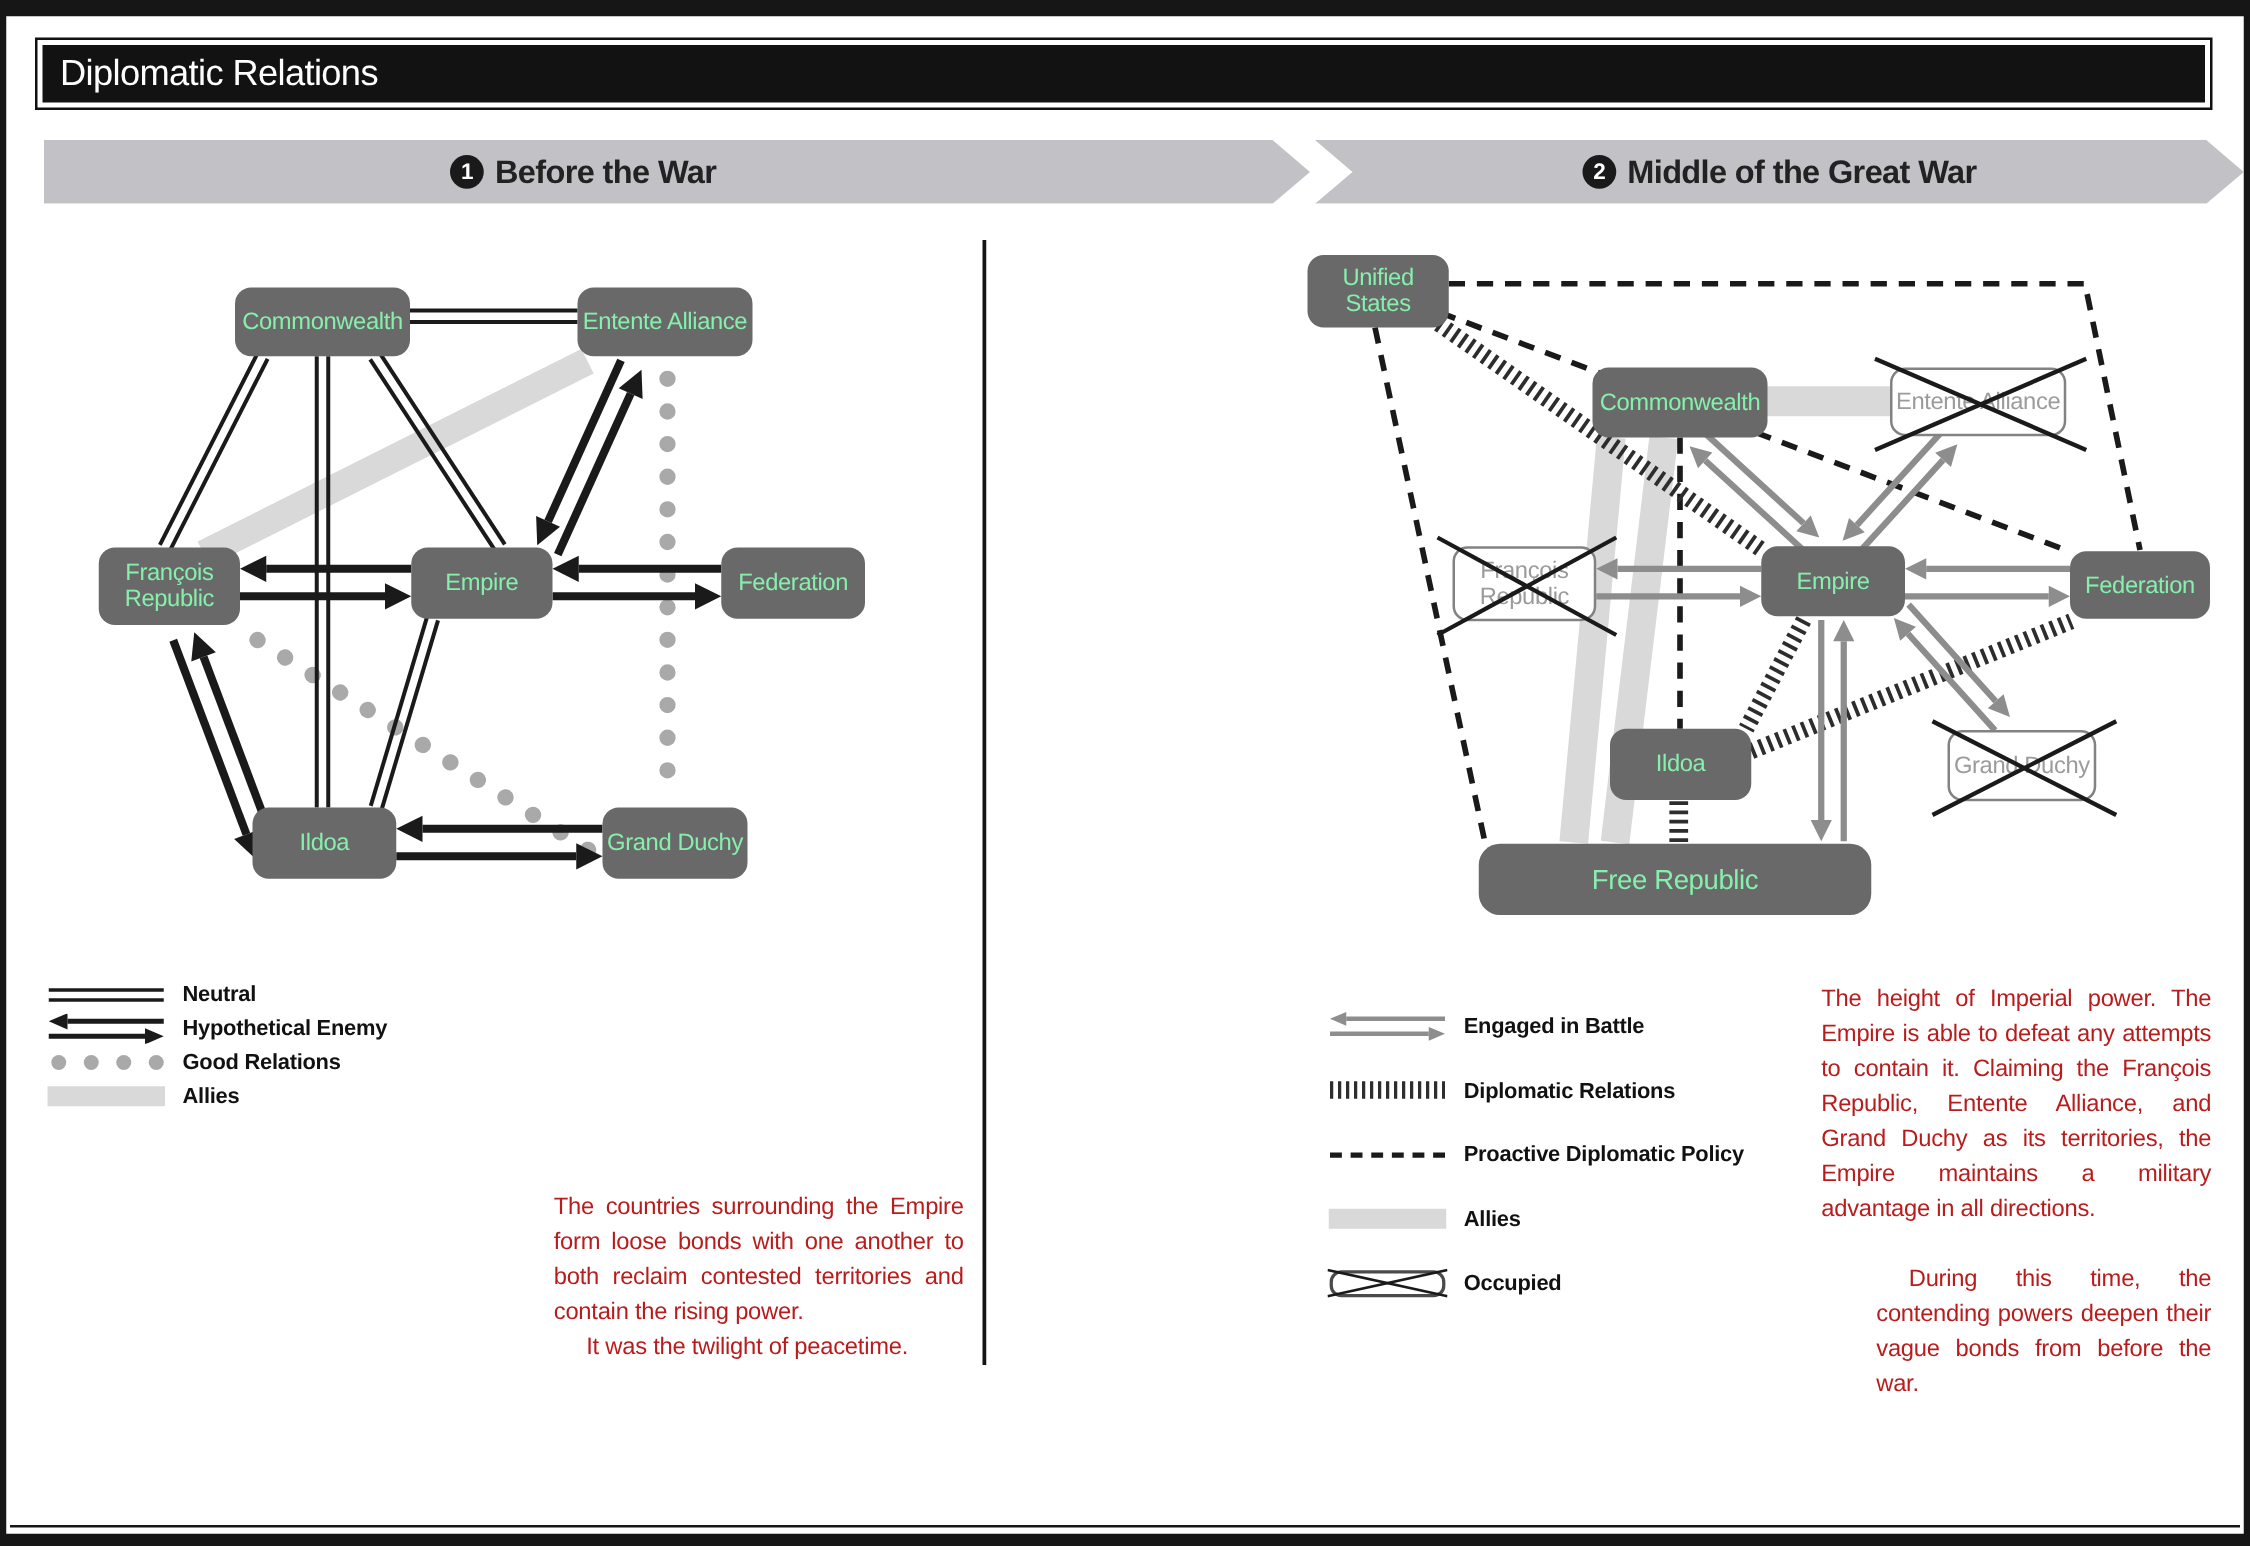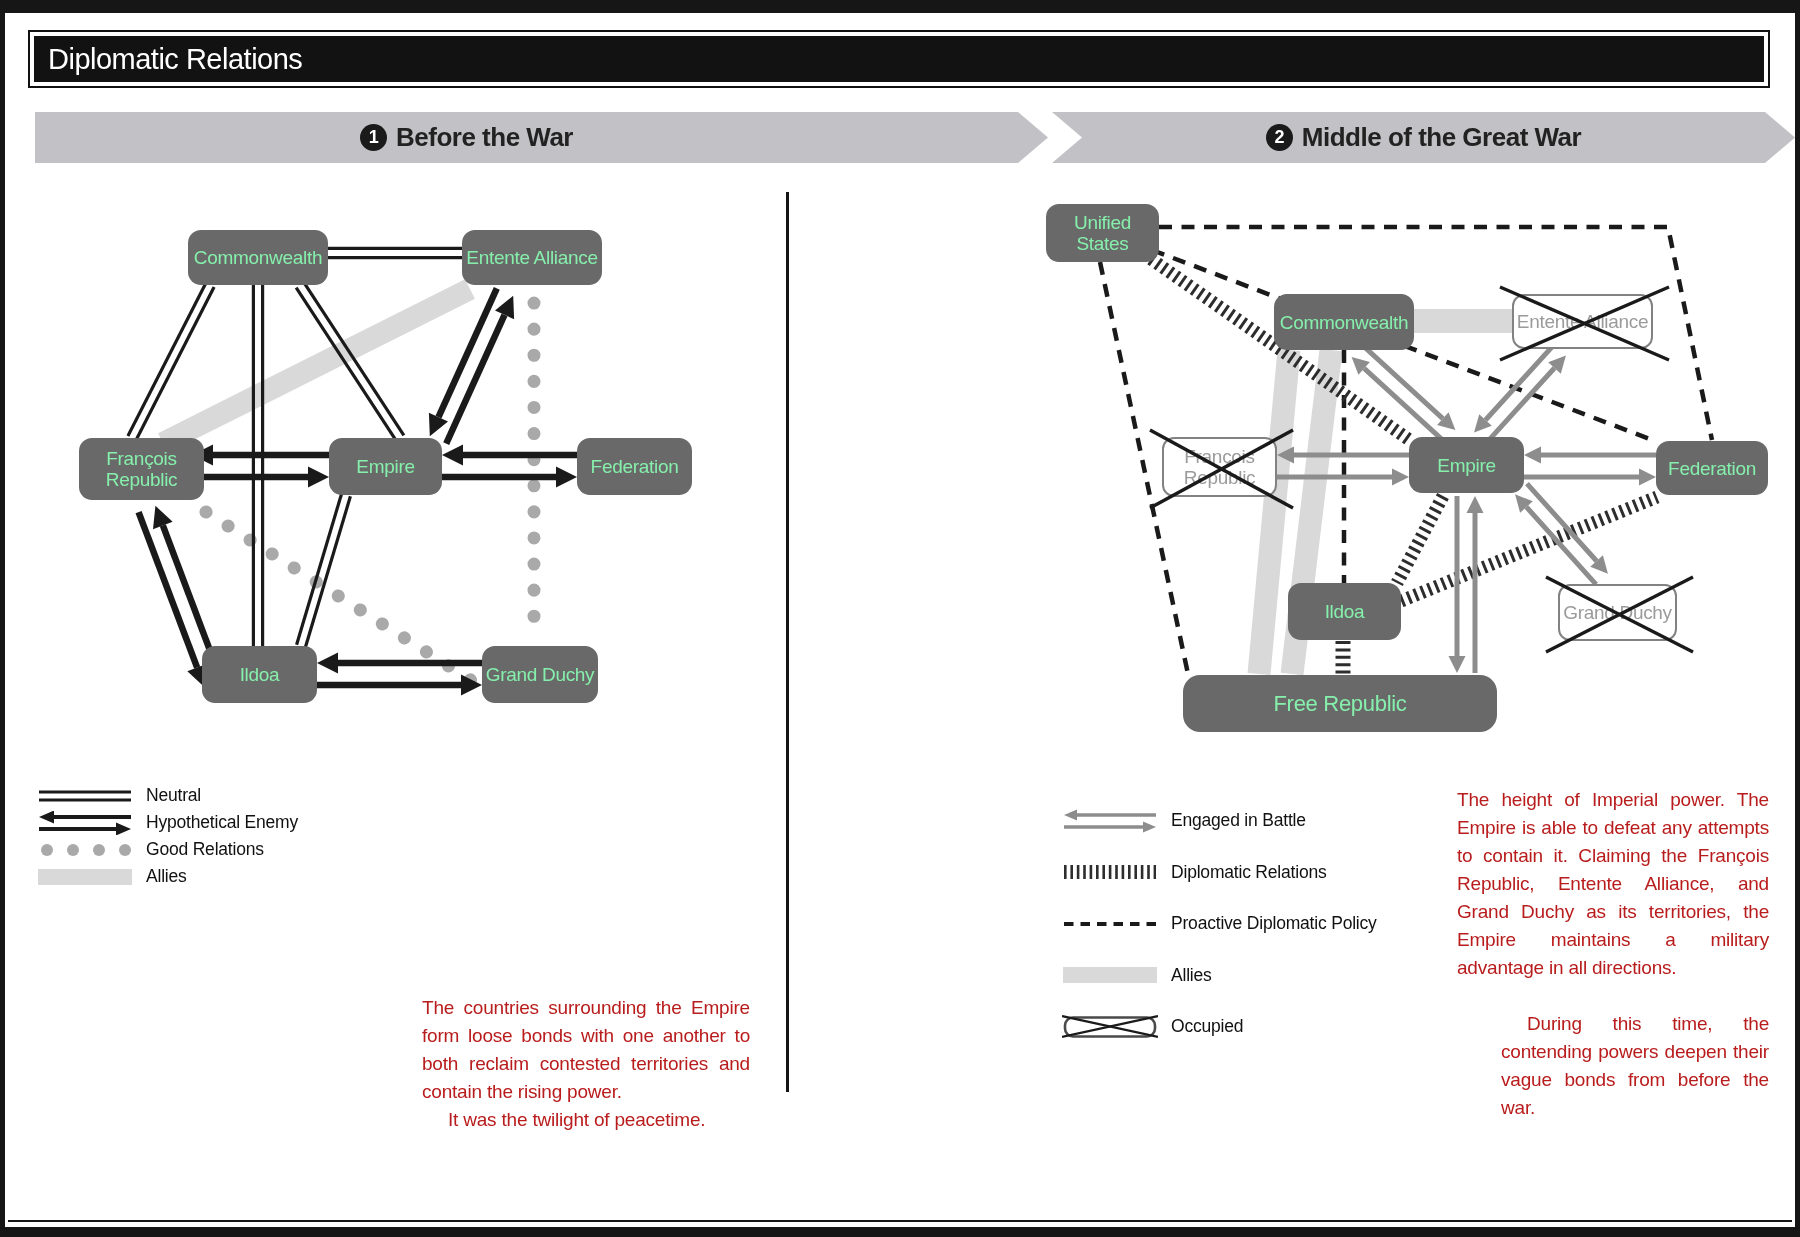--- a/index.html
+++ b/index.html
@@ -30,21 +30,21 @@
   #nodes-layer{position:absolute;left:0;top:0;width:100%;height:100%;z-index:2;pointer-events:none;}
 
   .node{position:absolute;box-sizing:border-box;display:flex;align-items:center;justify-content:center;text-align:center;
         background:#696969;color:#86efac;border-radius:13px;font-size:19px;letter-spacing:-0.3px;line-height:21px;white-space:pre-line;}
   .node--wide{border-radius:17px;font-size:22px;}
   .node--occupied{background:#fff;border:2px solid #828282;color:#9b9b9b;border-radius:12px;}
   .node svg.xmark{position:absolute;left:-14px;top:-9px;overflow:visible;}
 
   
   .legend{position:absolute;z-index:3;}
-  .legend-row{display:flex;align-items:center;height:27px;}
+  .legend-row{display:flex;align-items:center;height:27px;font-weight:bold;}
   .legend--right .legend-row{height:25.5px;margin-top:26px;}
   .legend-row svg{flex:0 0 auto;margin-right:13px;}
   .legend-row .lbl{font-size:17.5px;letter-spacing:-0.2px;color:#111;white-space:nowrap;}
 
   
   .para{position:absolute;z-index:3;font-size:19px;line-height:28px;letter-spacing:-0.2px;color:#b91c1c;}
   .para p{margin:0;text-align:justify;}
   .para p.indent{text-indent:26px;}
   .para--gap p.indent{margin-top:28px;margin-left:44px;}
 </style>
@@ -197,21 +197,21 @@
     <g>
       <line x1="1475" y1="673" x2="1475" y2="513" stroke="#8d8d8d" stroke-width="5"></line>
       <polygon points="1475,496 1466.5,513 1483.5,513" fill="#8d8d8d"></polygon>
       <line x1="1457" y1="496" x2="1457" y2="656" stroke="#8d8d8d" stroke-width="5"></line>
       <polygon points="1457,673 1465.5,656 1448.5,656" fill="#8d8d8d"></polygon>
     </g>
   </svg>
 <div id="nodes-layer">
     <div class="node" style="left: 188px; top: 230px; width: 140px; height: 55px;"><span>Commonwealth</span></div>
     <div class="node" style="left: 462px; top: 230px; width: 140px; height: 55px;"><span>Entente Alliance</span></div>
-    <div class="node" style="left: 79px; top: 438px; width: 125px; height: 62px;"><span>François
+    <div class="node" style="left: 79px; top: 438px; width: 113px; height: 62px;"><span>François
 Republic</span></div>
     <div class="node" style="left: 329px; top: 438px; width: 113px; height: 57px;"><span>Empire</span></div>
     <div class="node" style="left: 577px; top: 438px; width: 115px; height: 57px;"><span>Federation</span></div>
     <div class="node" style="left: 202px; top: 646px; width: 115px; height: 57px;"><span>Ildoa</span></div>
     <div class="node" style="left: 482px; top: 646px; width: 116px; height: 57px;"><span>Grand Duchy</span></div>
     <div class="node" style="left: 1046px; top: 204px; width: 113px; height: 58px;"><span>Unified
 States</span></div>
     <div class="node" style="left: 1274px; top: 294px; width: 140px; height: 56px;"><span>Commonwealth</span></div>
     <div class="node node--occupied" style="left: 1512px; top: 294px; width: 141px; height: 55px;"><span>Entente Alliance</span><svg class="xmark" width="169" height="73">
         <line x1="0" y1="0" x2="169" y2="73" stroke="#1a1a1a" stroke-width="3.4"></line>
@@ -296,20 +296,20 @@
     <div class="legend-row">
       <svg width="96" height="24">
         <rect x="3" y="2.5" width="90" height="19" rx="8" fill="none" stroke="#4a4a4a" stroke-width="2.6"></rect>
         <line x1="0" y1="1" x2="96" y2="22" stroke="#1a1a1a" stroke-width="2.2"></line>
         <line x1="96" y1="1" x2="0" y2="22" stroke="#1a1a1a" stroke-width="2.2"></line>
       </svg>
       <span class="lbl">Occupied</span>
     </div>
   </div>
 
-<div class="para" id="para-left" style="left:422px;top:952px;width:328px;margin-top:42px;">
+<div class="para" id="para-left" style="left:443px;top:952px;width:328px;">
     <p>The countries surrounding the Empire form loose bonds with one another to both reclaim contested territories and contain the rising power.</p>
     <p class="indent">It was the twilight of peacetime.</p>
   </div>
 <div class="para para--gap" id="para-right" style="left:1457px;top:786px;width:312px;">
     <p>The height of Imperial power. The Empire is able to defeat any attempts to contain it. Claiming the François Republic, Entente Alliance, and Grand Duchy as its territories, the Empire maintains a military advantage in all directions.</p>
     <p class="indent">During this time, the contending powers deepen their vague bonds from before the war.</p>
   </div>
 
 </body></html>

